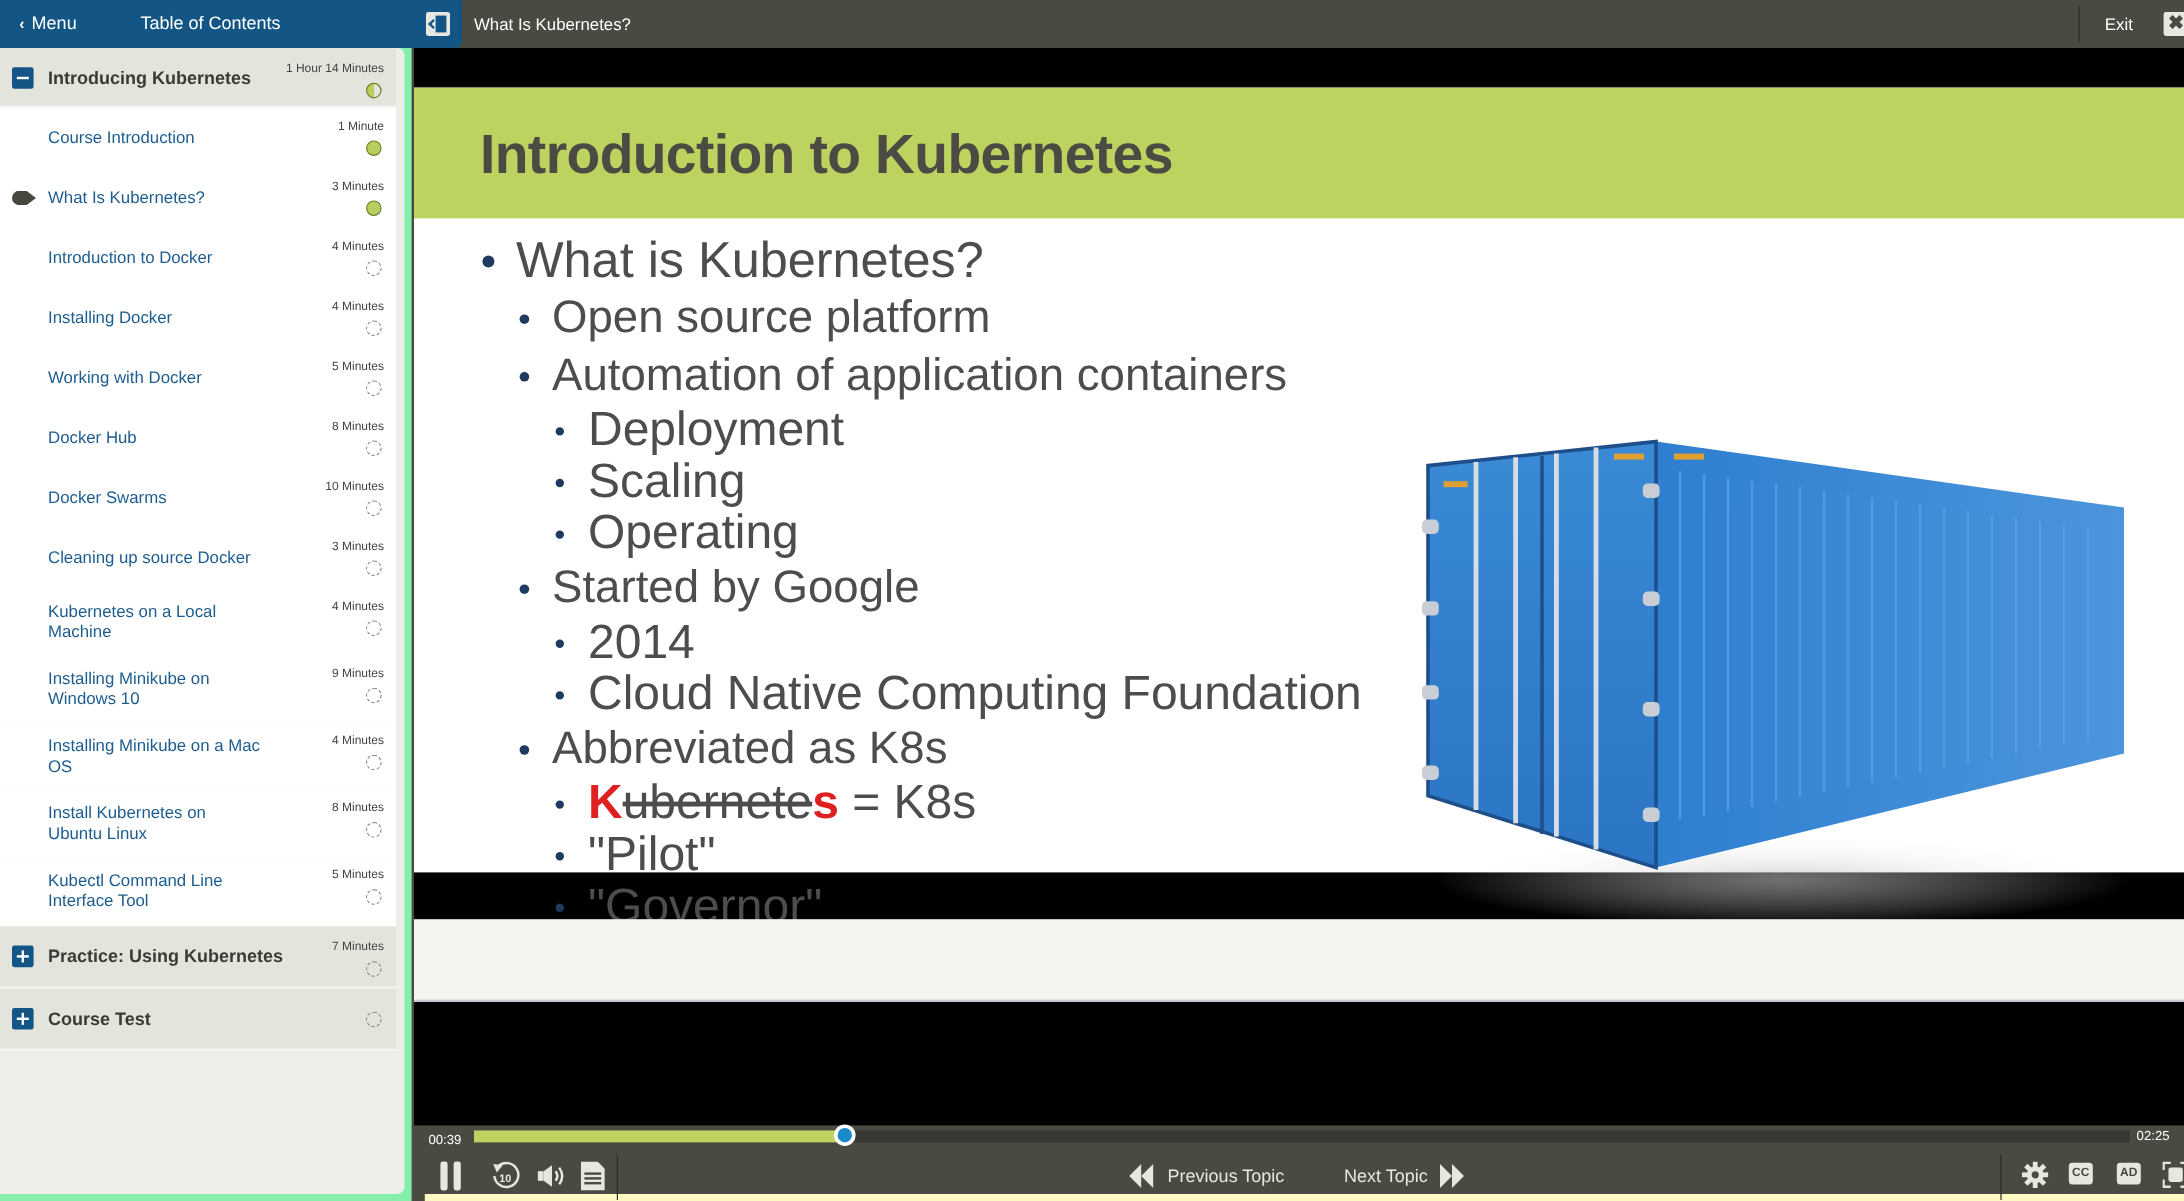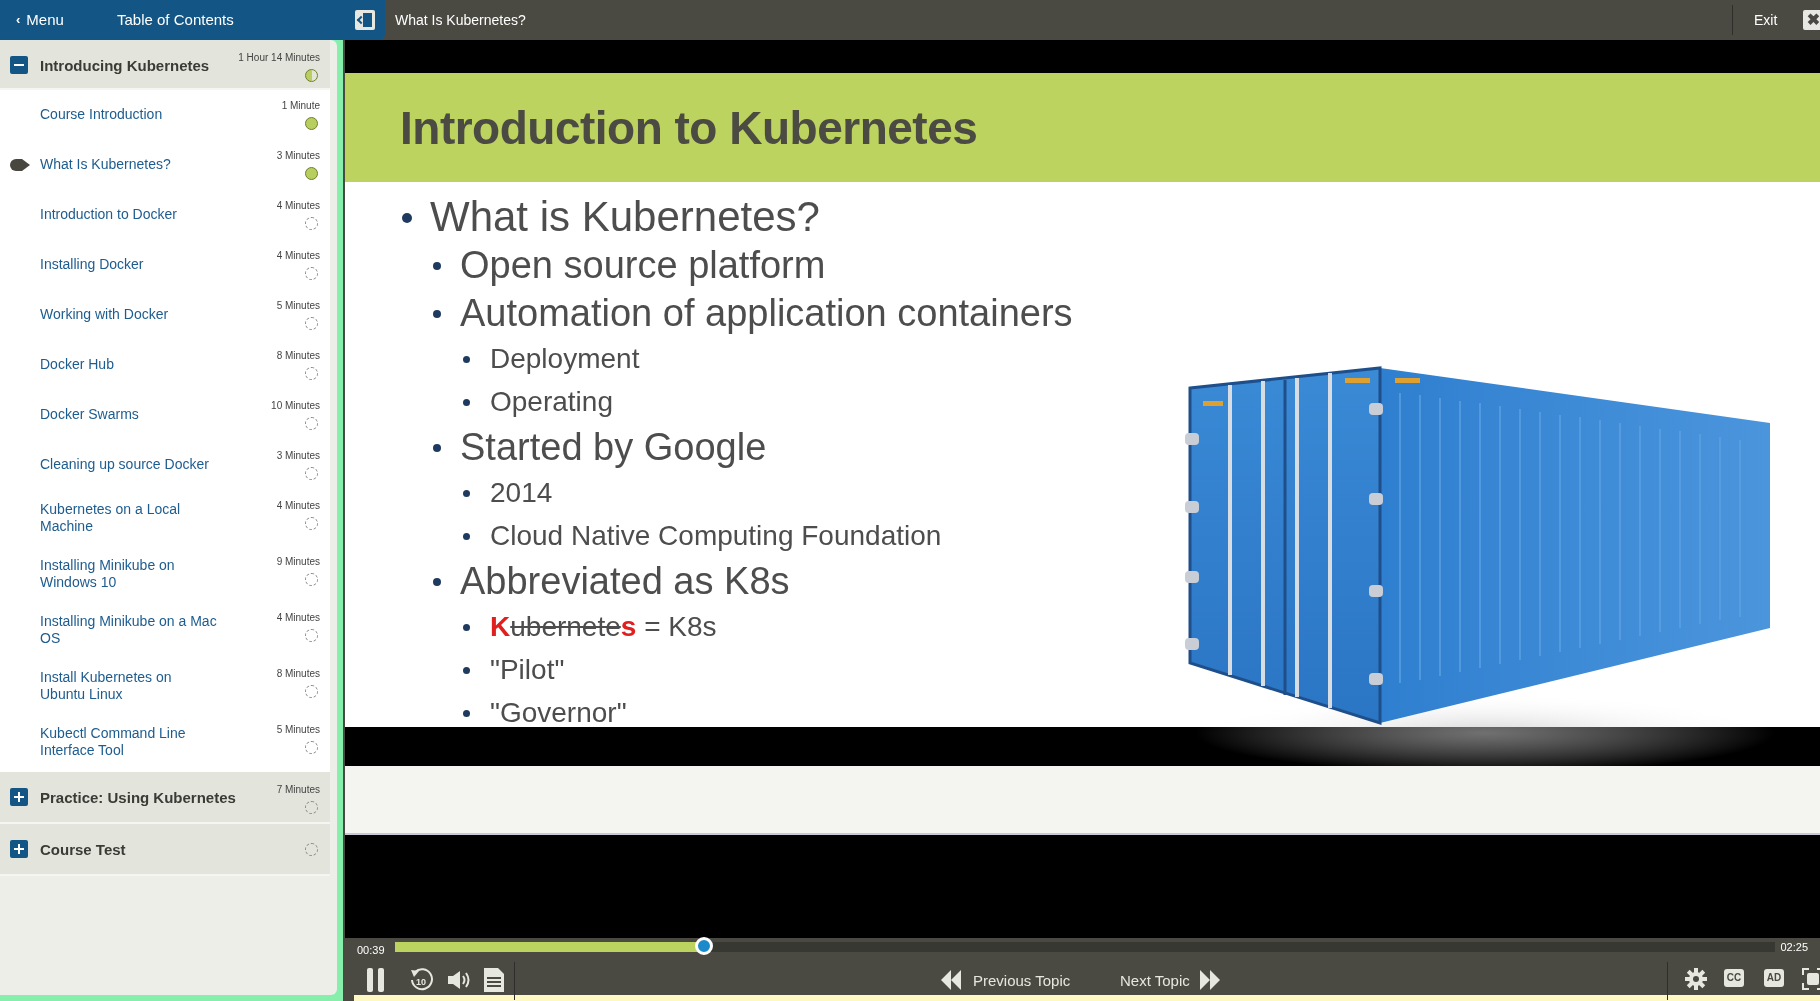--- a/index.html
+++ b/index.html
@@ -49,21 +49,21 @@
   .slide-head { position: absolute; left: 0; top: 0; width: 1475px; height: 109px; background: #bcd35f; }
   .slide-title { position: absolute; left: 55px; top: 28px; font-size: 46px; font-weight: bold; color: #4b4b43; letter-spacing: -0.5px; }
   .slide-foot { position: absolute; left: 0; top: 693px; width: 1475px; height: 69px; background: #f4f5f1; border-bottom: 2px solid #c8c8d8; }
   .bullets { position: absolute; left: 55px; top: 120px; color: #4d4d4d; }
   .b { position: relative; white-space: nowrap; }
   .b::before { content: ""; position: absolute; top: 50%; width: 8px; height: 8px; border-radius: 50%; background: #1f3a5f; }
   .b.l1 { margin-left: 30px; font-size: 42px; line-height: 48px; }
   .b.l1::before { left: -28px; width: 10px; height: 10px; margin-top: -4px; }
   .b.l2 { margin-left: 60px; font-size: 38px; line-height: 48px; }
   .b.l2::before { left: -27px; margin-top: -3px; }
-  .b.l3 { margin-left: 90px; font-size: 28px; line-height: 43px; }
+  .b.l3 { margin-left: 90px; font-size: 40px; line-height: 43px; }
   .b.l3::before { left: -27px; margin-top: -3px; width: 7px; height: 7px; }
   .red { color: #e01f1f; font-weight: bold; }
   .strike { text-decoration: line-through; }
 
   .container-art { position: absolute; left: 840px; top: 250px; width: 600px; height: 470px; }
 
   
   .progress-row { position: absolute; left: 345px; top: 938px; width: 1475px; height: 22px; background: #4a4a42; }
   .time-cur { position: absolute; left: 12px; top: 6px; font-size: 11px; color: #fff; }
   .time-tot { position: absolute; right: 12px; top: 3px; font-size: 11px; color: #fff; }
@@ -203,20 +203,21 @@
   <div class="video">
     <div class="slide">
       <div class="slide-head">
         <div class="slide-title">Introduction to Kubernetes</div>
       </div>
       <div class="bullets">
         <div class="b l1">What is Kubernetes?</div>
         <div class="b l2">Open source platform</div>
         <div class="b l2">Automation of application containers</div>
         <div class="b l3">Deployment</div>
+        <div class="b l3">Scaling</div>
         <div class="b l3">Operating</div>
         <div class="b l2">Started by Google</div>
         <div class="b l3">2014</div>
         <div class="b l3">Cloud Native Computing Foundation</div>
         <div class="b l2">Abbreviated as K8s</div>
         <div class="b l3"><span class="red">K</span><span class="strike">ubernete</span><span class="red">s</span><span> = K8s</span></div>
         <div class="b l3">"Pilot"</div>
         <div class="b l3">"Governor"</div>
       </div>
 

